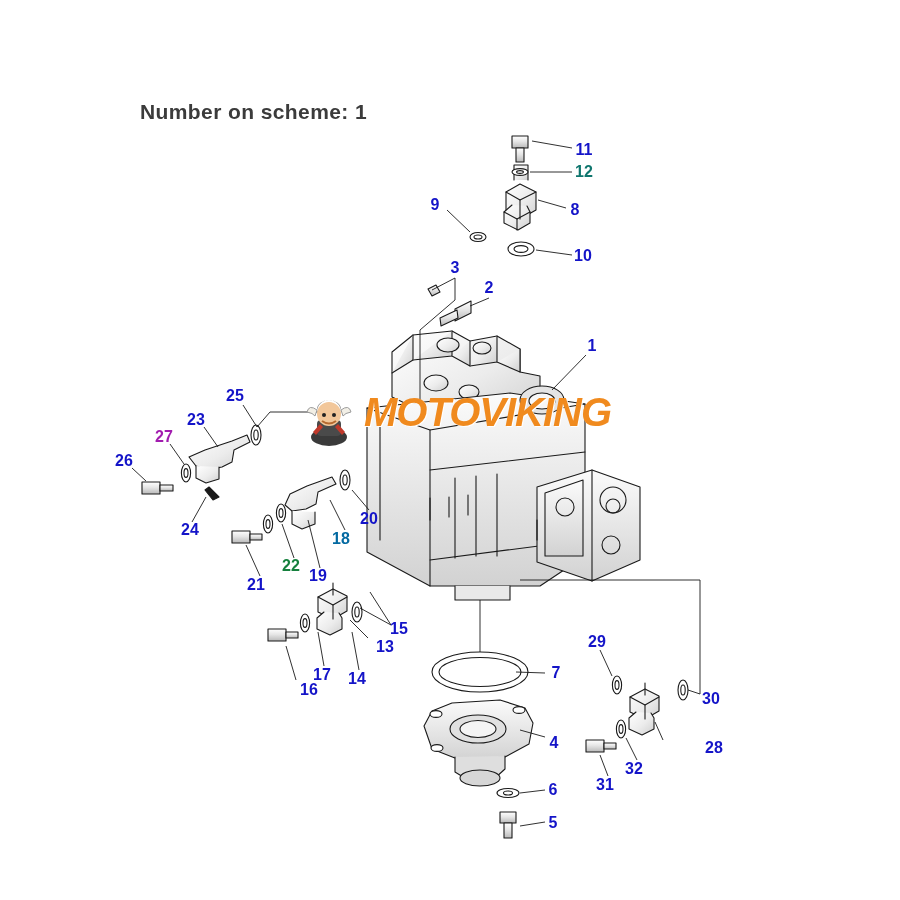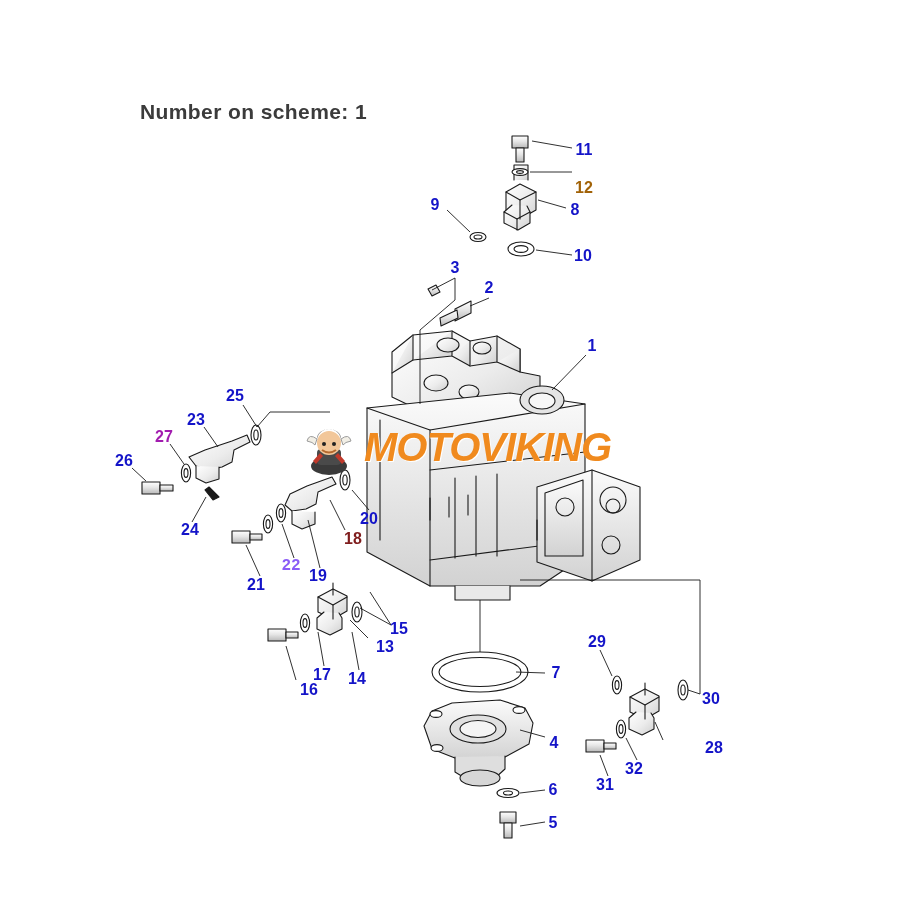--- a/index.html
+++ b/index.html
@@ -38,25 +38,25 @@
     font-family: "Liberation Sans", sans-serif;
     line-height: 1;
     transform: translate(-50%, -50%);
     white-space: nowrap;
     user-select: none;
   }
   
   #watermark {
     position: absolute;
     left: 300px;
-    top: 415px;
+    top: 390px;
     width: 320px;
     height: 65px;
     display: flex;
-    align-items: center;
+    align-items: flex-start;
     gap: 6px;
     pointer-events: none;
   }
   #watermark .wm-text {
     font-size: 40px;
     font-weight: bold;
     font-style: italic;
     color: #f08a1e;
     letter-spacing: -1px;
     text-shadow: 1px 1px 0 #fff;
@@ -308,36 +308,36 @@
       <circle cx="34" cy="25" r="2" fill="#222"></circle>
       <path d="M22 31 q7 5 14 0" stroke="#b5692f" stroke-width="2" fill="none"></path>
       <path d="M20 34 l-7 8 l3 3 l7 -8 Z" fill="#c0392b"></path>
       <path d="M38 34 l7 8 l-3 3 l-7 -8 Z" fill="#c0392b"></path>
     </svg>
     <span class="wm-text">MOTOVIKING</span>
   </div>
 
   <div id="callout-layer">
       <div class="callout" style="left: 584px; top: 150px; color: rgb(20, 20, 200);">11</div>
-      <div class="callout" style="left: 584px; top: 188px; color: #a16207; text-align: right;">12</div>
+      <div class="callout" style="left: 584px; top: 172px; color: #0f766e; text-align: right;">12</div>
       <div class="callout" style="left: 575px; top: 210px; color: rgb(20, 20, 200);">8</div>
       <div class="callout" style="left: 435px; top: 205px; color: rgb(20, 20, 200);">9</div>
       <div class="callout" style="left: 583px; top: 256px; color: rgb(20, 20, 200);">10</div>
       <div class="callout" style="left: 455px; top: 268px; color: rgb(20, 20, 200);">3</div>
       <div class="callout" style="left: 489px; top: 288px; color: rgb(20, 20, 200);">2</div>
       <div class="callout" style="left: 592px; top: 346px; color: rgb(20, 20, 200);">1</div>
       <div class="callout" style="left: 235px; top: 396px; color: rgb(20, 20, 200);">25</div>
       <div class="callout" style="left: 196px; top: 420px; color: rgb(20, 20, 200); text-align: center;">23</div>
       <div class="callout" style="left: 164px; top: 437px; color: #a21caf;">27</div>
       <div class="callout" style="left: 124px; top: 461px; color: rgb(20, 20, 200);">26</div>
       <div class="callout" style="left: 190px; top: 530px; color: rgb(20, 20, 200);">24</div>
       <div class="callout" style="left: 369px; top: 519px; color: rgb(20, 20, 200); text-align: right;">20</div>
-      <div class="callout" style="left: 353px; top: 539px; color: #7f1d1d;">18</div>
+      <div class="callout" style="left: 341px; top: 539px; color: #0369a1;">18</div>
       <div class="callout" style="left: 318px; top: 576px; color: rgb(20, 20, 200);">19</div>
-      <div class="callout" style="left: 291px; top: 566px; color: #8b5cf6; font-family: Liberation Mono, monospace;">22</div>
+      <div class="callout" style="left: 291px; top: 566px; color: #15803d;">22</div>
       <div class="callout" style="left: 256px; top: 585px; color: rgb(20, 20, 200);">21</div>
       <div class="callout" style="left: 399px; top: 629px; color: rgb(20, 20, 200);">15</div>
       <div class="callout" style="left: 365px; top: 647px; color: rgb(20, 20, 200); padding-left: 40px;">13</div>
       <div class="callout" style="left: 357px; top: 679px; color: rgb(20, 20, 200);">14</div>
       <div class="callout" style="left: 322px; top: 675px; color: rgb(20, 20, 200);">17</div>
       <div class="callout" style="left: 291px; top: 690px; color: rgb(20, 20, 200); margin-left: 18px;">16</div>
       <div class="callout" style="left: 556px; top: 673px; color: rgb(20, 20, 200);">7</div>
       <div class="callout" style="left: 597px; top: 642px; color: rgb(20, 20, 200);">29</div>
       <div class="callout" style="left: 711px; top: 699px; color: rgb(20, 20, 200);">30</div>
       <div class="callout" style="left: 670px; top: 748px; color: rgb(20, 20, 200); margin-left: 44px;">28</div>

